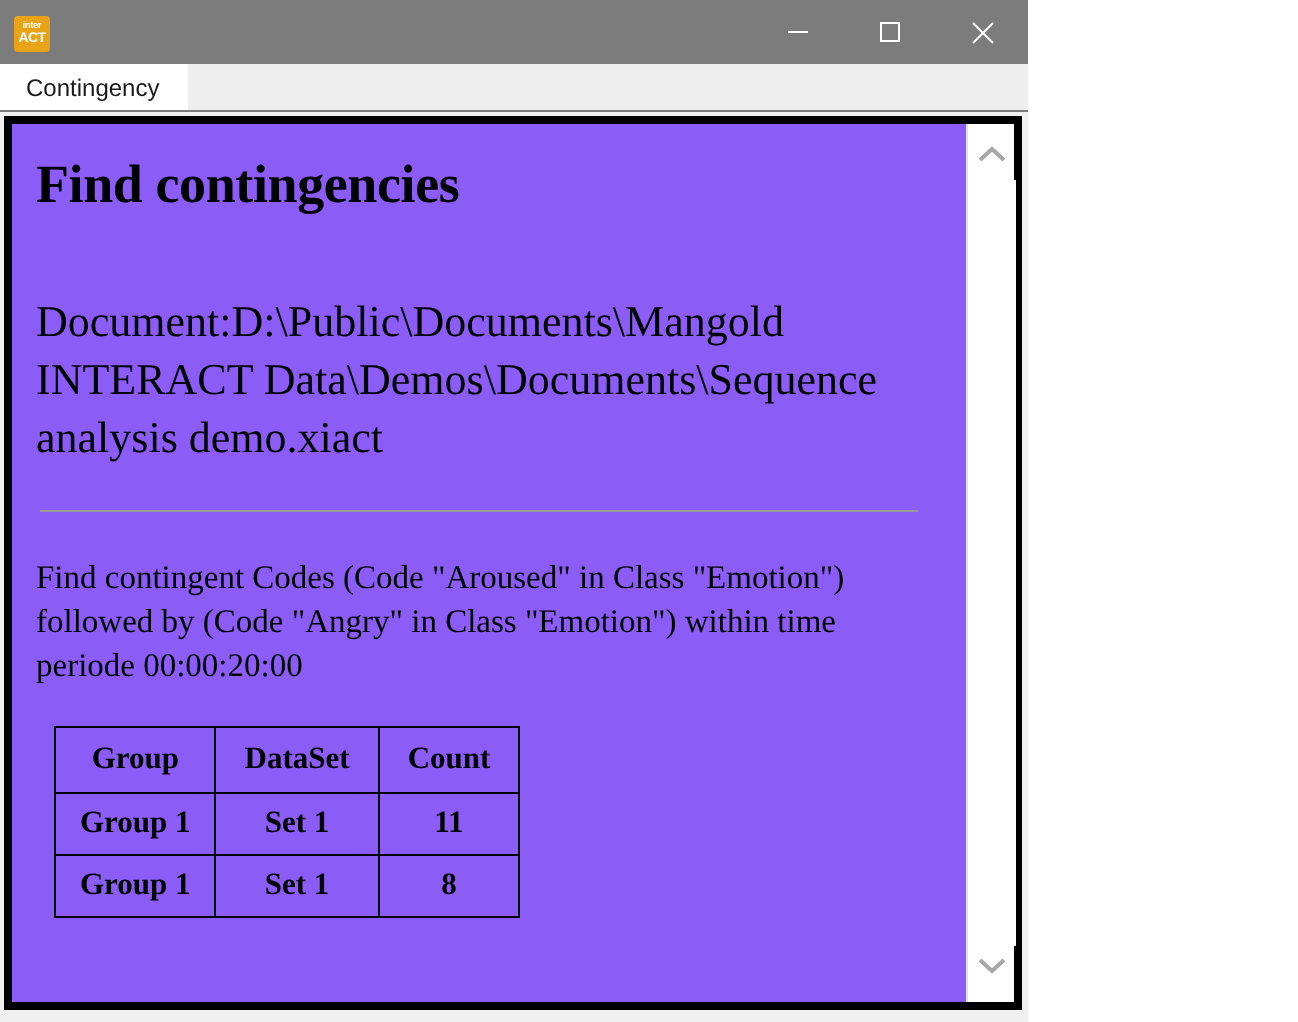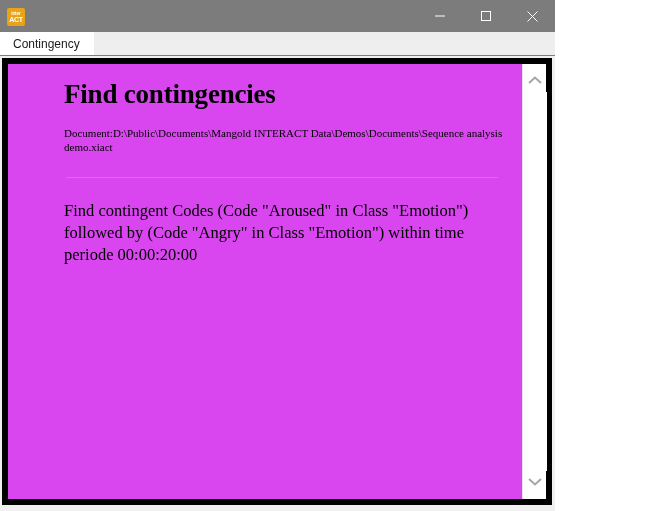--- a/index.html
+++ b/index.html
@@ -8,21 +8,21 @@
   }
   body {
     width: 649px;
     height: 511px;
     overflow: hidden;
     background: #ffffff;
     font-family: "Liberation Sans", sans-serif;
   }
   .window {
     position: relative;
-    width: 555px;
+    width: 514px;
     height: 511px;
     background: #f0f0f0;
     display: flex;
     flex-direction: column;
     box-sizing: border-box;
   }
 
   
   .titlebar {
     height: 32px;
@@ -100,48 +100,47 @@
   .content-wrap {
     flex: 1 1 auto;
     display: flex;
     background: #f0f0f0;
     padding: 2px 3px 6px 2px;
     box-sizing: border-box;
     min-height: 0;
   }
   .content-panel {
     flex: 1 1 auto;
-    background: #d946ef;
-    border: 6px solid #000000;
+    background: #8b5cf6;
+    border: 4px solid #000000;
     display: flex;
     box-sizing: border-box;
     min-width: 0;
-    padding-left: 44px;
   }
   .doc {
     flex: 1 1 auto;
     padding: 14px 16px 10px 12px;
     overflow: hidden;
     font-family: "Liberation Serif", serif;
     color: #000000;
     box-sizing: border-box;
     min-width: 0;
   }
   h1.doc-title {
     font-family: "Liberation Serif", serif;
     font-size: 27px;
     font-weight: bold;
     margin: 2px 0 0 0;
     letter-spacing: -0.2px;
     line-height: 1.1;
   }
   .doc-path {
-    font-size: 11px;
+    font-size: 22px;
     line-height: 1.32;
-    margin-top: 16px;
+    margin-top: 38px;
     white-space: pre-line;
   }
   .rule {
     border: 0;
     border-top: 1px solid #999999;
     margin: 22px 8px 0 2px;
   }
   .query-text {
     font-size: 16.5px;
     line-height: 1.35;
@@ -245,20 +244,41 @@
       <div class="doc">
         <h1 class="doc-title">Find contingencies</h1>
 
         <div class="doc-path">Document:D:\Public\Documents\Mangold INTERACT Data\Demos\Documents\Sequence analysis demo.xiact</div>
 
         <hr class="rule">
 
         <div class="query-text">Find contingent Codes (Code "Aroused" in Class "Emotion") followed by (Code "Angry" in Class "Emotion") within time periode 00:00:20:00</div>
 
 
+        <table class="result">
+          <thead>
+            <tr>
+              <th>Group</th>
+              <th>DataSet</th>
+              <th>Count</th>
+            </tr>
+          </thead>
+          <tbody>
+            <tr>
+              <td>Group 1</td>
+              <td>Set 1</td>
+              <td>11</td>
+            </tr>
+            <tr>
+              <td>Group 1</td>
+              <td>Set 1</td>
+              <td>8</td>
+            </tr>
+          </tbody>
+        </table>
       </div>
 
       <div class="scrollbar">
         <div class="sb-arrow top">
           <span>
             <svg width="16" height="11" viewBox="0 0 16 11">
                 <polyline points="2,8 8,2.5 14,8" fill="none" stroke="#a6a6a6" stroke-width="2"></polyline>
               </svg>
           </span>
         </div>

